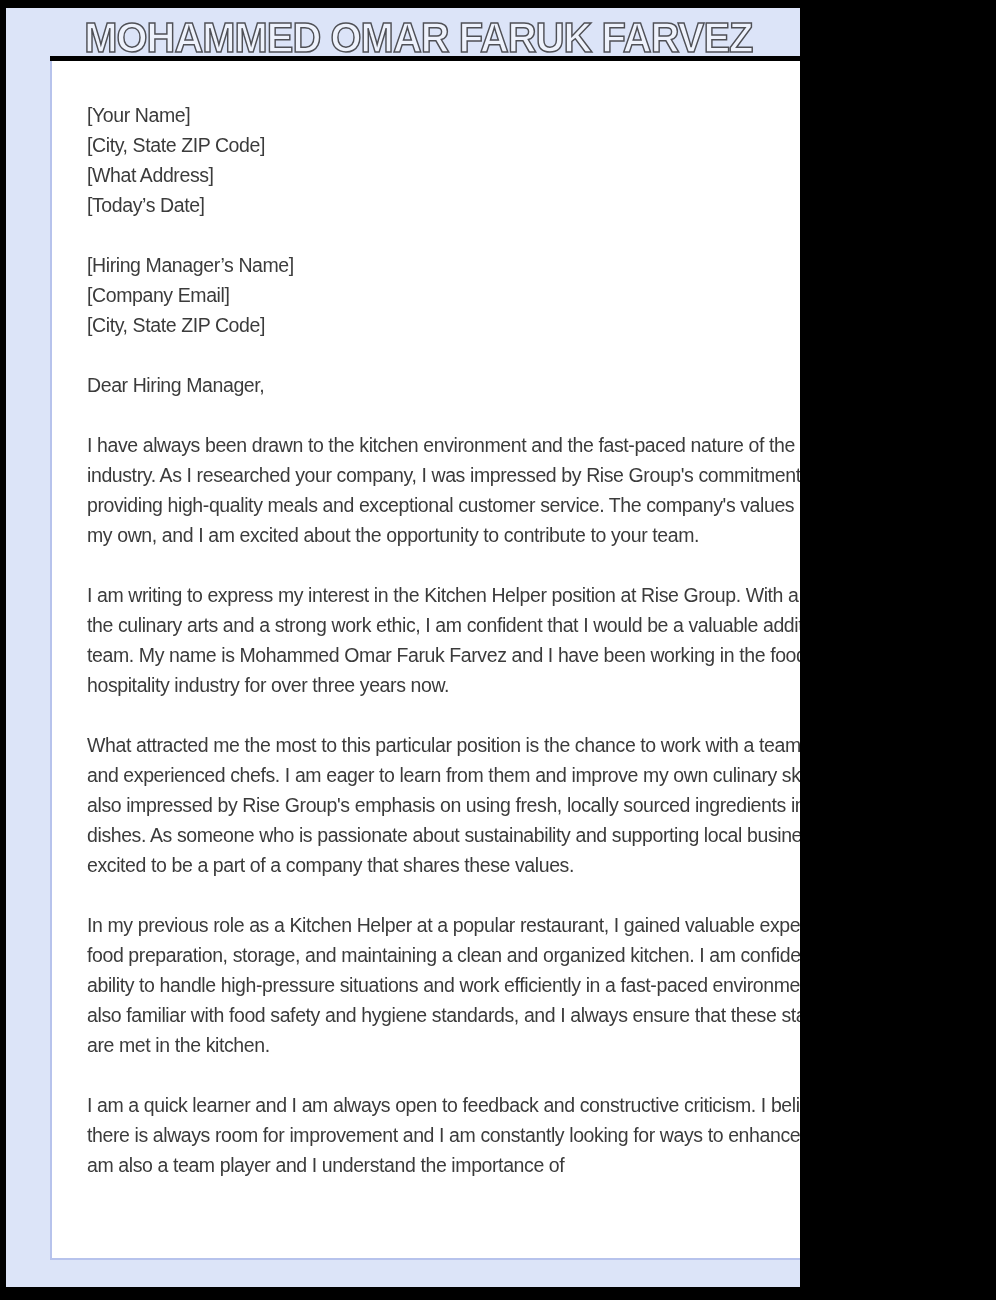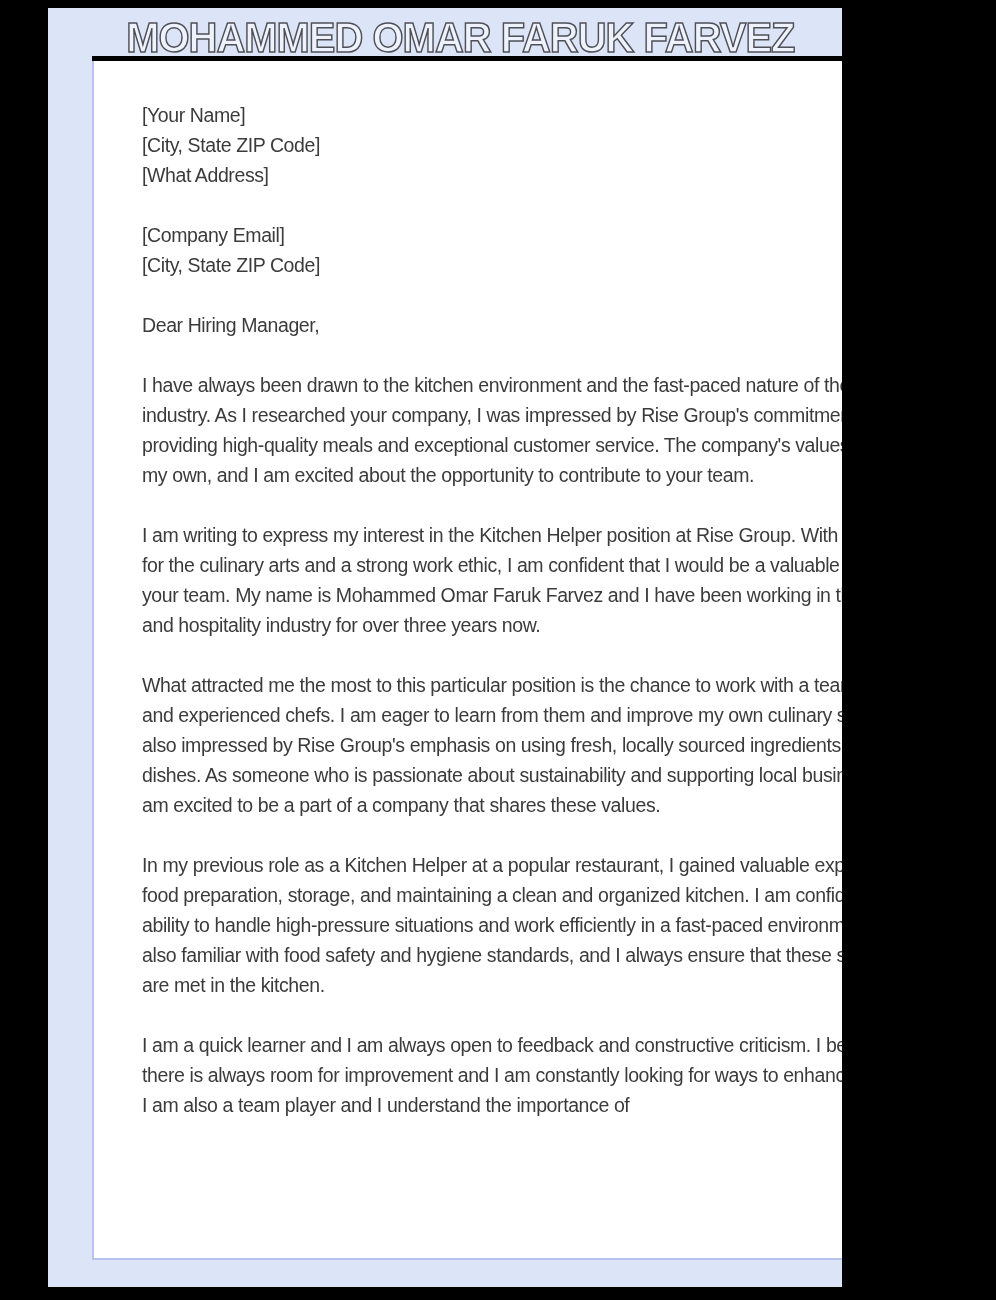--- a/index.html
+++ b/index.html
@@ -6,21 +6,20 @@
   html, body {
     width: 996px; height: 1300px;
     background: #000000;
     overflow: hidden;
     font-family: "Liberation Sans", sans-serif;
   }
   .viewport {
     position: relative;
     width: 804px; height: 1300px;
     background: #000000;
-    margin-left: 42px;
   }
   
   .page {
     position: absolute;
     top: 8px; left: 6px; right: 4px; bottom: 13px;
     background: #dce4f8;
     overflow: hidden;
   }
   
   .doc-title {
@@ -47,21 +46,21 @@
   .document {
     position: absolute;
     top: 53px; left: 44px;
     width: 899px; height: 1199px;
     background: #ffffff;
     border: 2px solid #b7c3ec;
     border-top: none;
     overflow: visible; 
   }
   .letter {
-    padding: 39px 52px 0 48px;
+    padding: 39px 52px 0 35px;
     color: #3b3b3b;
     font-size: 19.5px;
     line-height: 30px;
     letter-spacing: -0.4px;
   }
   .block { margin-bottom: 30px; }
   .para  { margin-bottom: 30px; }
   .line  { height: 30px; }
   .watermark {
     position: absolute;
@@ -83,23 +82,25 @@
 
     <div class="title-divider"></div>
 
     <div class="document">
       <div class="letter">
 
         <div class="block">
           <div class="line">[Your Name]</div>
           <div class="line">[City, State ZIP Code]</div>
           <div class="line">[What Address]</div>
+          <div class="line">[Today’s Date]</div>
         </div>
 
         <div class="block">
+          <div class="line">[Hiring Manager’s Name]</div>
           <div class="line">[Company Email]</div>
           <div class="line">[City, State ZIP Code]</div>
         </div>
 
         <div class="block">Dear Hiring Manager,</div>
 
         <div class="para">I have always been drawn to the kitchen environment and the fast-paced nature of the food industry. As I researched your company, I was impressed by Rise Group's commitment to providing high-quality meals and exceptional customer service. The company's values align with my own, and I am excited about the opportunity to contribute to your team.</div>
         <div class="para">I am writing to express my interest in the Kitchen Helper position at Rise Group. With a passion for the culinary arts and a strong work ethic, I am confident that I would be a valuable addition to your team. My name is Mohammed Omar Faruk Farvez and I have been working in the food and hospitality industry for over three years now.</div>
         <div class="para">What attracted me the most to this particular position is the chance to work with a team of skilled and experienced chefs. I am eager to learn from them and improve my own culinary skills. I am also impressed by Rise Group's emphasis on using fresh, locally sourced ingredients in their dishes. As someone who is passionate about sustainability and supporting local businesses, I am excited to be a part of a company that shares these values.</div>
         <div class="para">In my previous role as a Kitchen Helper at a popular restaurant, I gained valuable experience in food preparation, storage, and maintaining a clean and organized kitchen. I am confident in my ability to handle high-pressure situations and work efficiently in a fast-paced environment. I am also familiar with food safety and hygiene standards, and I always ensure that these standards are met in the kitchen.</div>

